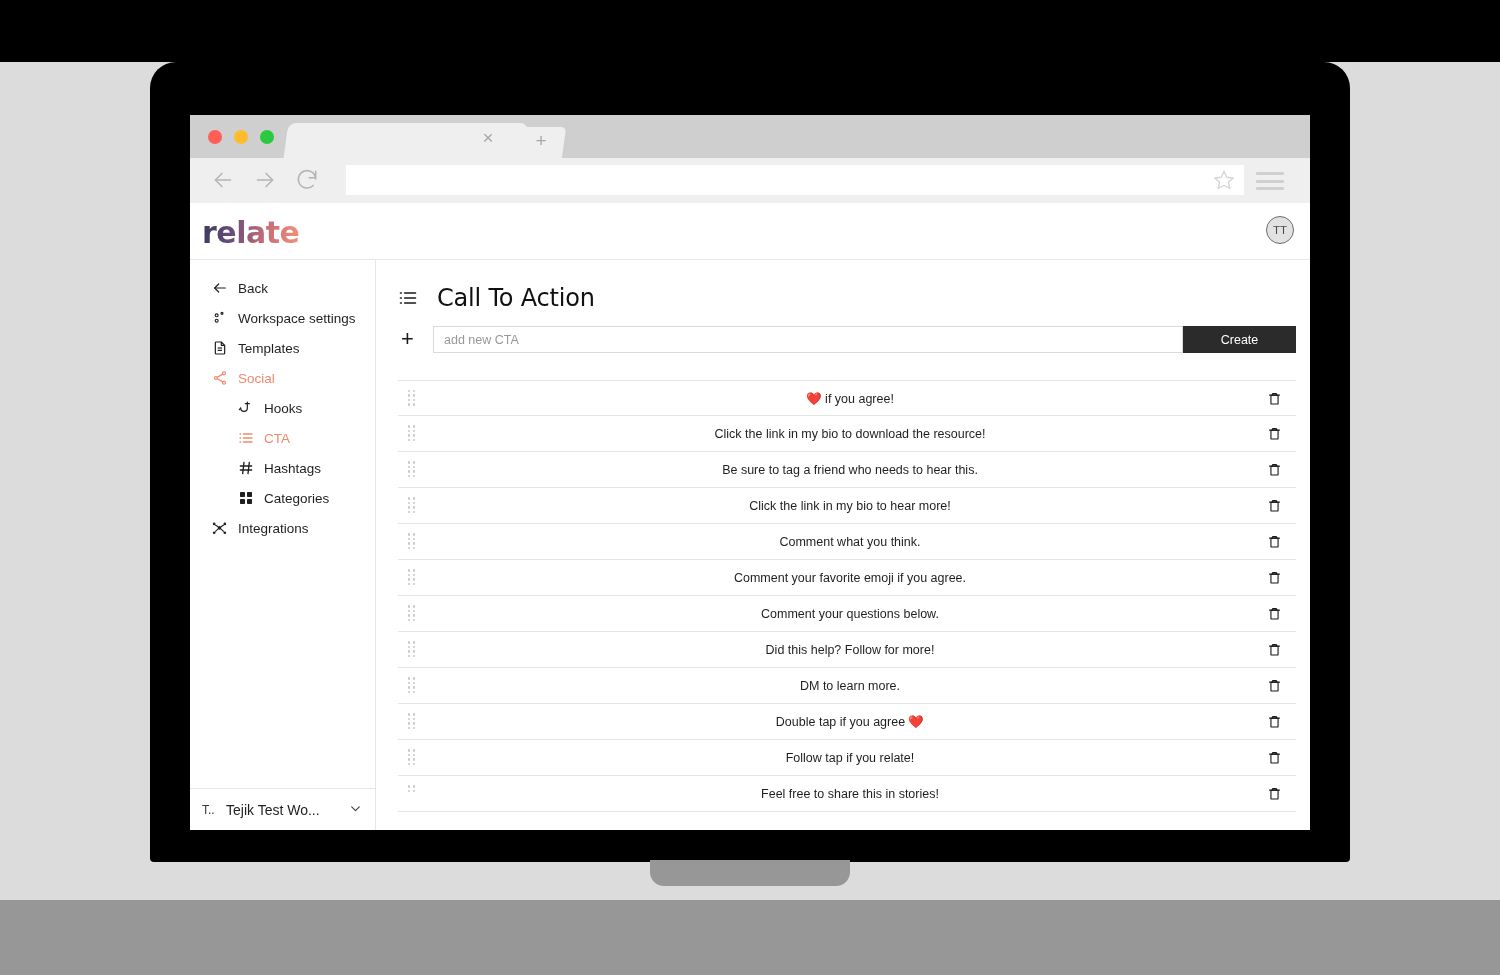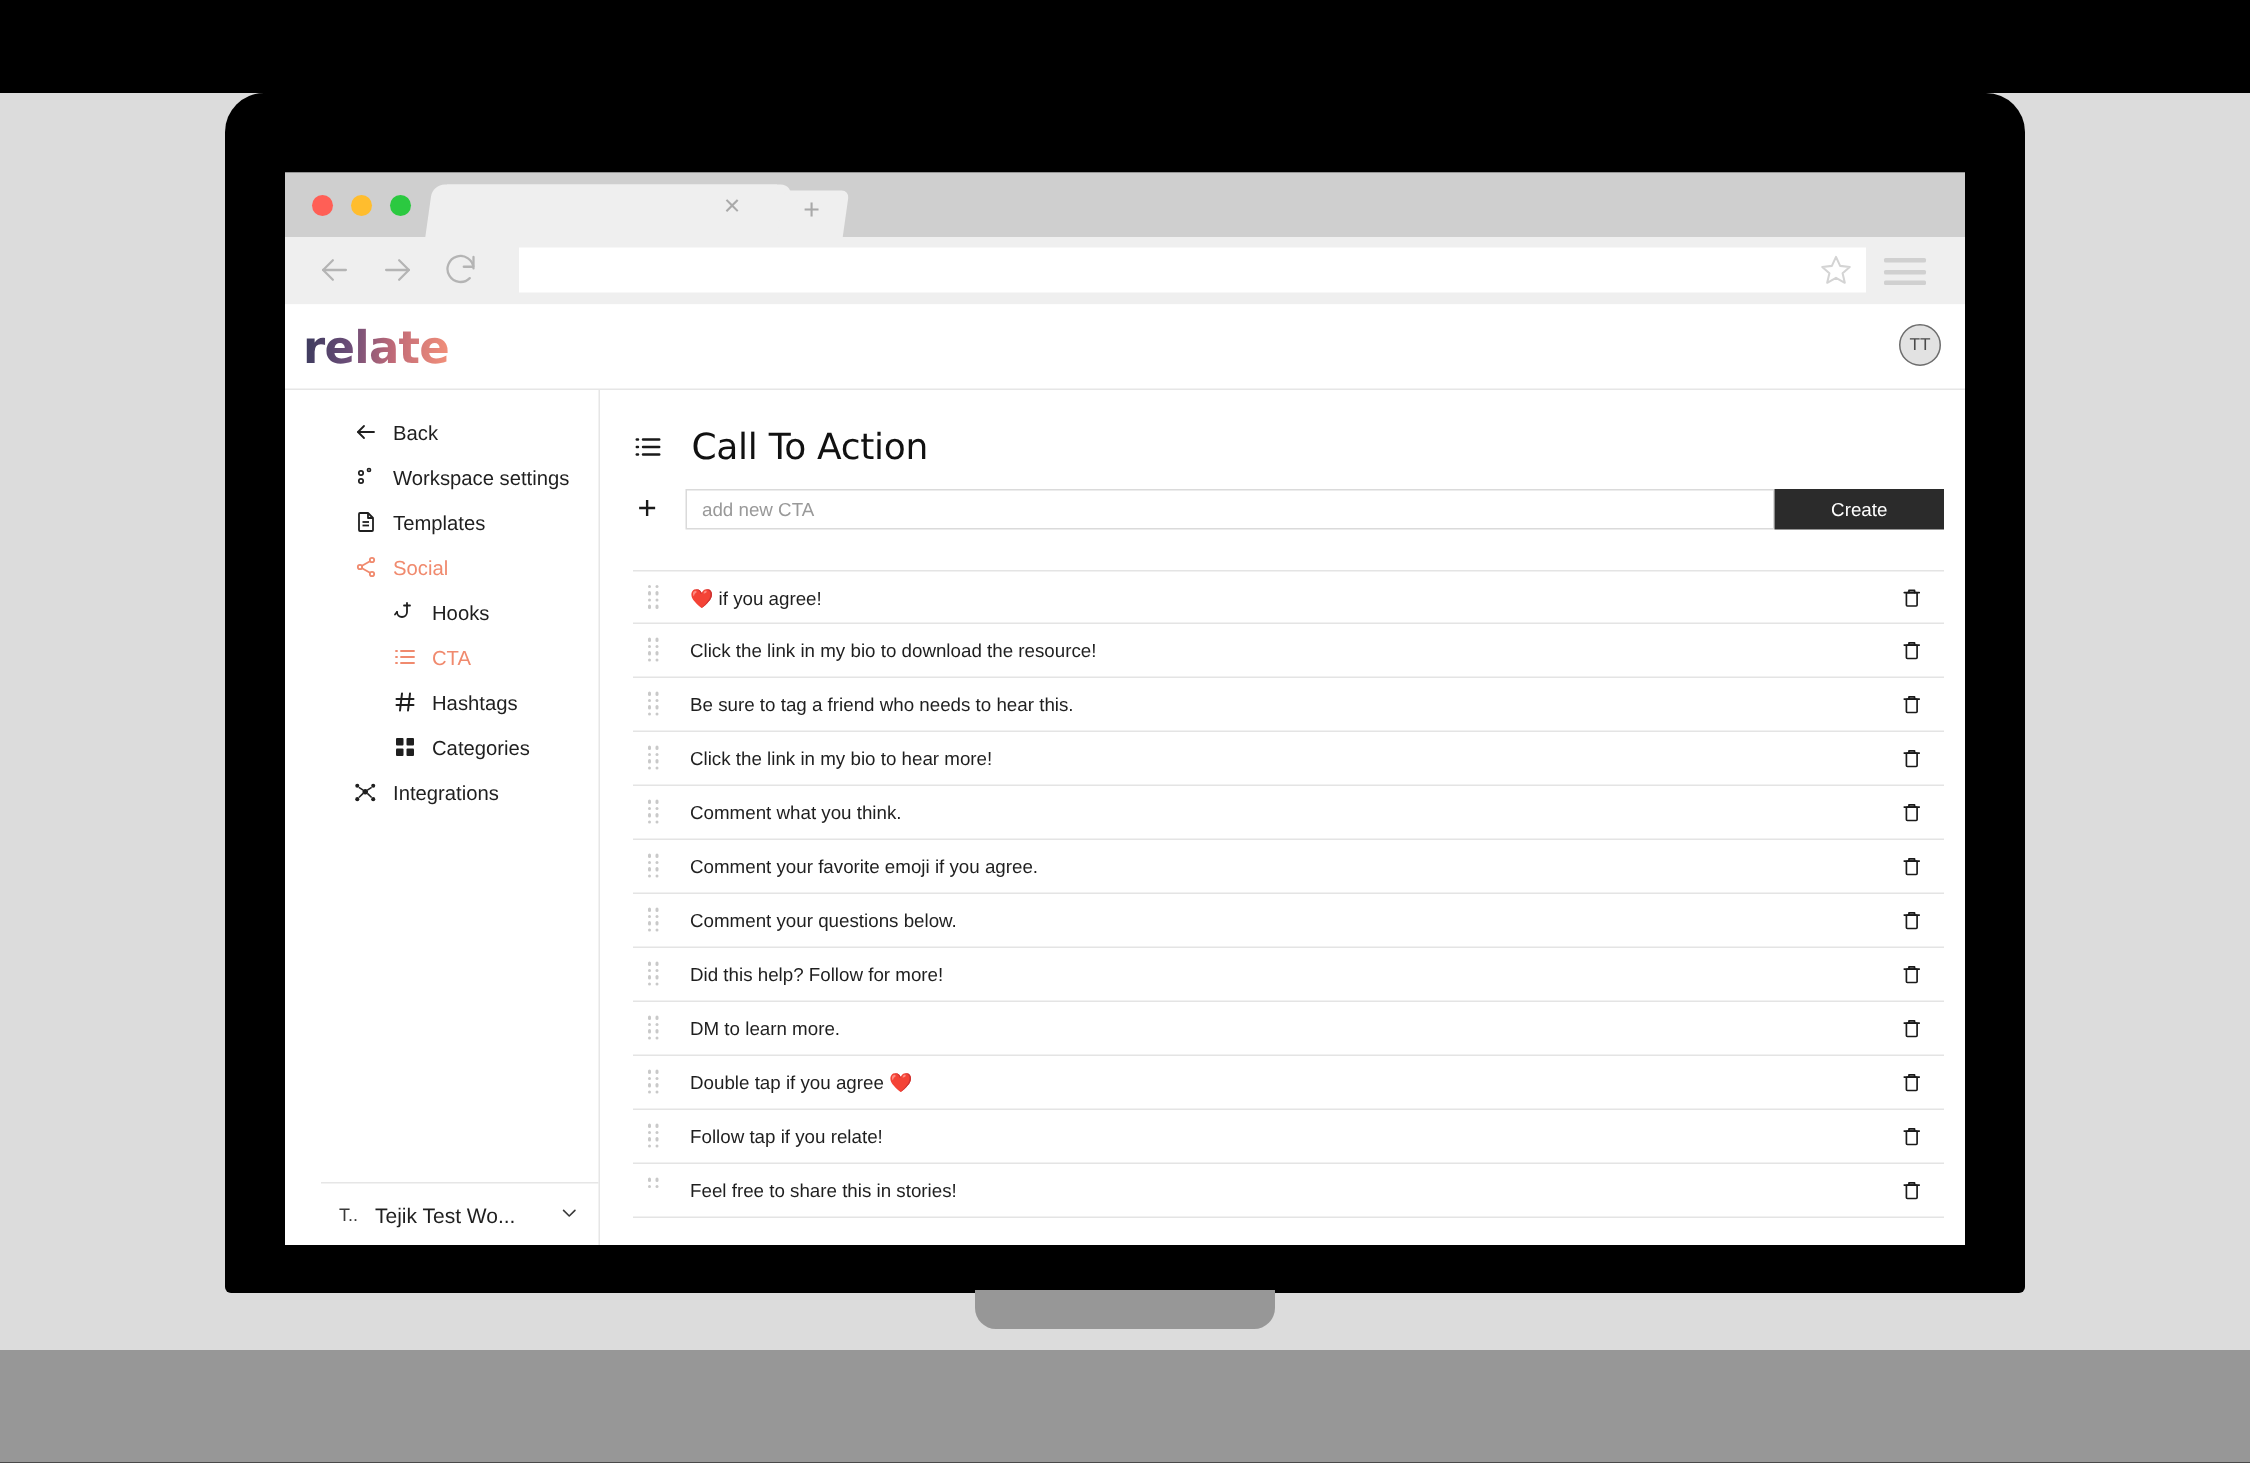--- a/index.html
+++ b/index.html
@@ -119,21 +119,21 @@
     font-family: "DejaVu Sans", sans-serif;
   }
   .user-avatar {
     position: absolute; right: 16px; top: 13px;
     width: 28px; height: 28px; border-radius: 50%;
     border: 1.5px solid #6d6d6d; background: #e2e2e2;
     color: #4a4a4a; font-size: 11.5px; font-weight: 400;
     display: flex; align-items: center; justify-content: center;
   }
 
-  .app-body { position: relative; display: flex; height: 570px; margin-left: 24px; }
+  .app-body { position: relative; display: flex; height: 570px; }
 
   
   .sidebar {
     position: relative;
     width: 186px; flex: 0 0 186px;
     background: #fff;
     border-right: 1px solid #e6e6e6;
     display: flex; flex-direction: column;
   }
   .side-nav { padding-top: 13px; flex: 1 1 auto; }
@@ -206,21 +206,21 @@
     border-bottom: 1px solid #e4e4e4;
   }
   .cta-row:first-child { border-top: 1px solid #e4e4e4; }
   .drag-handle {
     width: 14px; flex: 0 0 14px; height: 14px;
     margin: 0 14px 0 10px;
     display: grid; grid-template-columns: repeat(2, 3px); grid-template-rows: repeat(4, 3px);
     gap: 1.5px; align-content: center;
   }
   .drag-handle i { display: block; width: 2.4px; height: 2.4px; background: #c9c9c9; border-radius: 50%; }
-  .cta-text { flex: 1 1 auto; font-size: 12.5px; color: #1f1f1f; }
+  .cta-text { flex: 1 1 auto; font-size: 12.5px; color: #1f1f1f; text-align: center; }
   .trash-btn {
     width: 20px; flex: 0 0 20px; height: 20px;
     margin-right: 12px; color: #1a1a1a;
     display: flex; align-items: center; justify-content: center;
   }
   .trash-btn svg { display: block; }
 </style>
 </head>
 <body>
 

